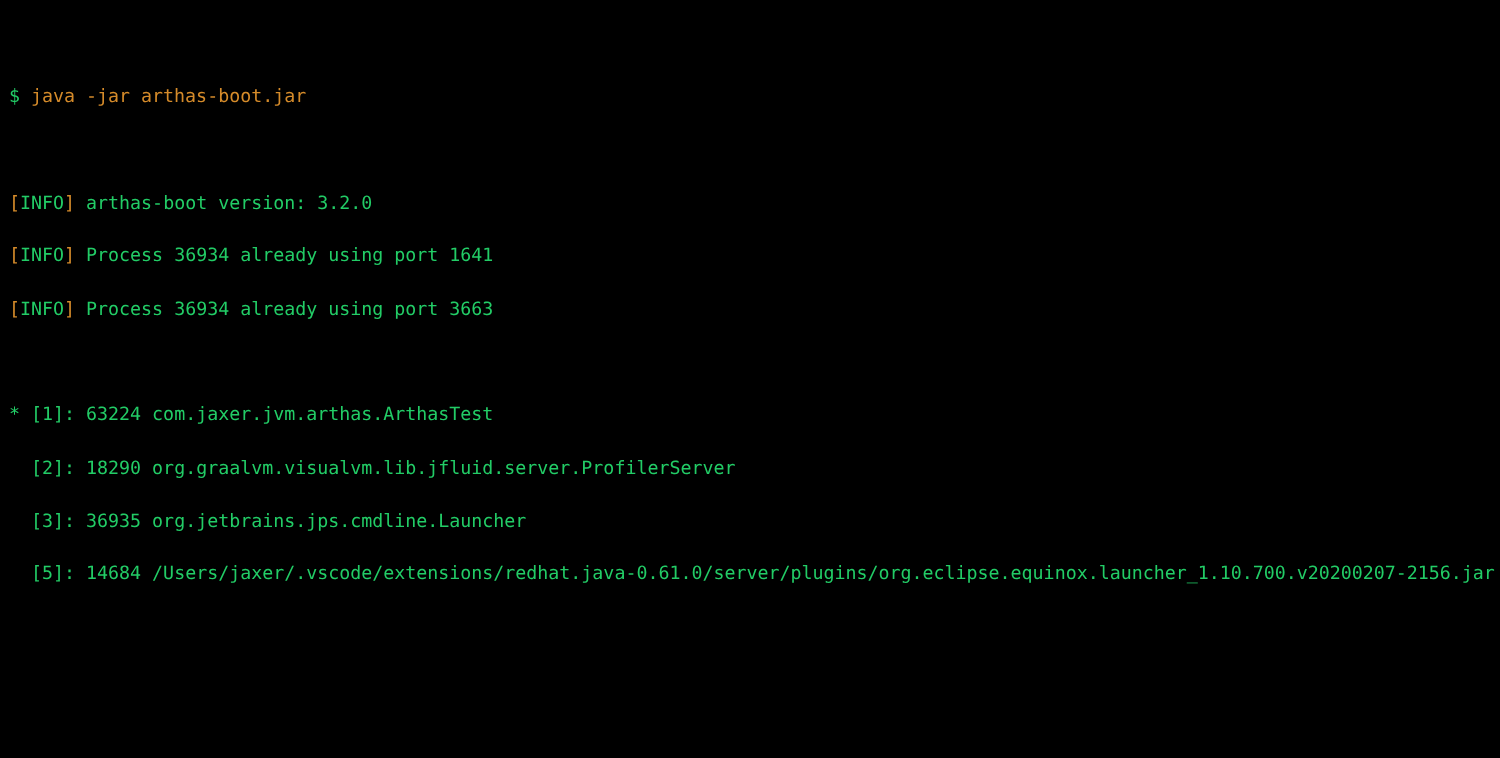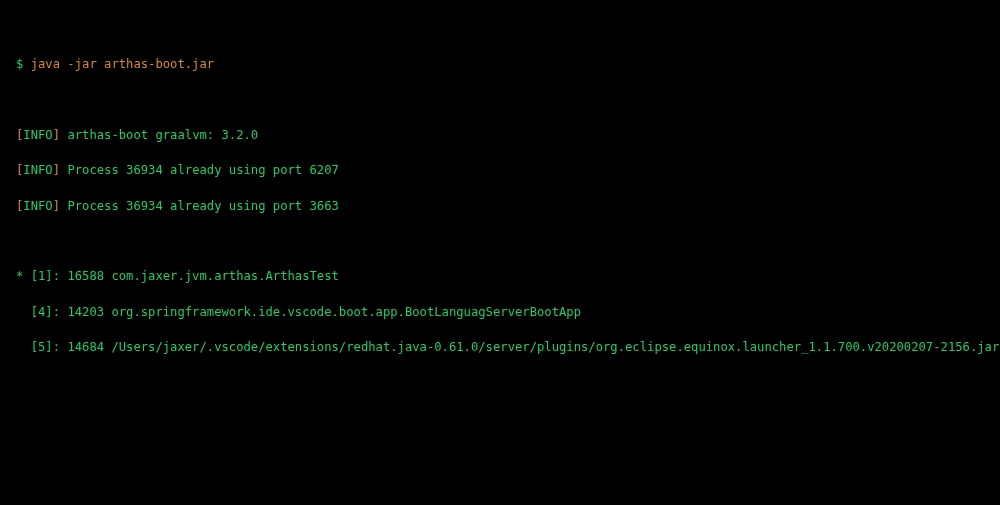--- a/index.html
+++ b/index.html
@@ -7,41 +7,42 @@
     padding: 0;
     background: #000;
     color: #ccc;
     font-family: "Menlo", "Consolas", "DejaVu Sans Mono", monospace;
     font-size: 12.2px;
     line-height: 1.45;
     width: 1000px;
     -webkit-font-smoothing: none;
   }
   .term { padding: 3px 6px 8px 6px; white-space: pre; }
-  .line { display: block; margin-left: 10px; }
+  .line { display: block; }
   .green  { color: #22cc66; }
   .br     { color: #d58b2a; }
 </style>
 </head>
 <body>
 
 <div class="term">
 
 
 <span class="line"><span class="green">$</span> <span class="br">java -jar arthas-boot.jar</span></span>
 
 
-<span class="line"><span class="br">[</span><span class="green">INFO</span><span class="br">]</span> <span class="green">arthas-boot graalvm: 3.2.0</span></span>
-<span class="line"><span class="br">[</span><span class="green">INFO</span><span class="br">]</span> <span class="green">Process 36934 already using port 6207</span></span>
+<span class="line"><span class="br">[</span><span class="green">INFO</span><span class="br">]</span> <span class="green">arthas-boot version: 3.2.0</span></span>
+<span class="line"><span class="br">[</span><span class="green">INFO</span><span class="br">]</span> <span class="green">Process 36934 already using port 1641</span></span>
 <span class="line"><span class="br">[</span><span class="green">INFO</span><span class="br">]</span> <span class="green">Process 36934 already using port 3663</span></span>
 
 
-<span class="line"><span class="green">*</span> <span class="green">[1]:</span><span class="green"> 16588 com.jaxer.jvm.arthas.ArthasTest</span></span>
-<span class="line">  <span class="green">[4]:</span><span class="green"> 14203 org.springframework.ide.vscode.boot.app.BootLanguagServerBootApp</span></span>
-<span class="line">  <span class="green">[5]:</span><span class="green"> 14684 /Users/jaxer/.vscode/extensions/redhat.java-0.61.0/server/plugins/org.eclipse.equinox.launcher_1.1.700.v20200207-2156.jar</span></span>
+<span class="line"><span class="green">*</span> <span class="green">[1]:</span><span class="green"> 63224 com.jaxer.jvm.arthas.ArthasTest</span></span>
+<span class="line">  <span class="green">[2]:</span><span class="green"> 18290 org.graalvm.visualvm.lib.jfluid.server.ProfilerServer</span></span>
+<span class="line">  <span class="green">[3]:</span><span class="green"> 36935 org.jetbrains.jps.cmdline.Launcher</span></span>
+<span class="line">  <span class="green">[5]:</span><span class="green"> 14684 /Users/jaxer/.vscode/extensions/redhat.java-0.61.0/server/plugins/org.eclipse.equinox.launcher_1.10.700.v20200207-2156.jar</span></span>
 
 
 
 
 
 
 
 
 
 

